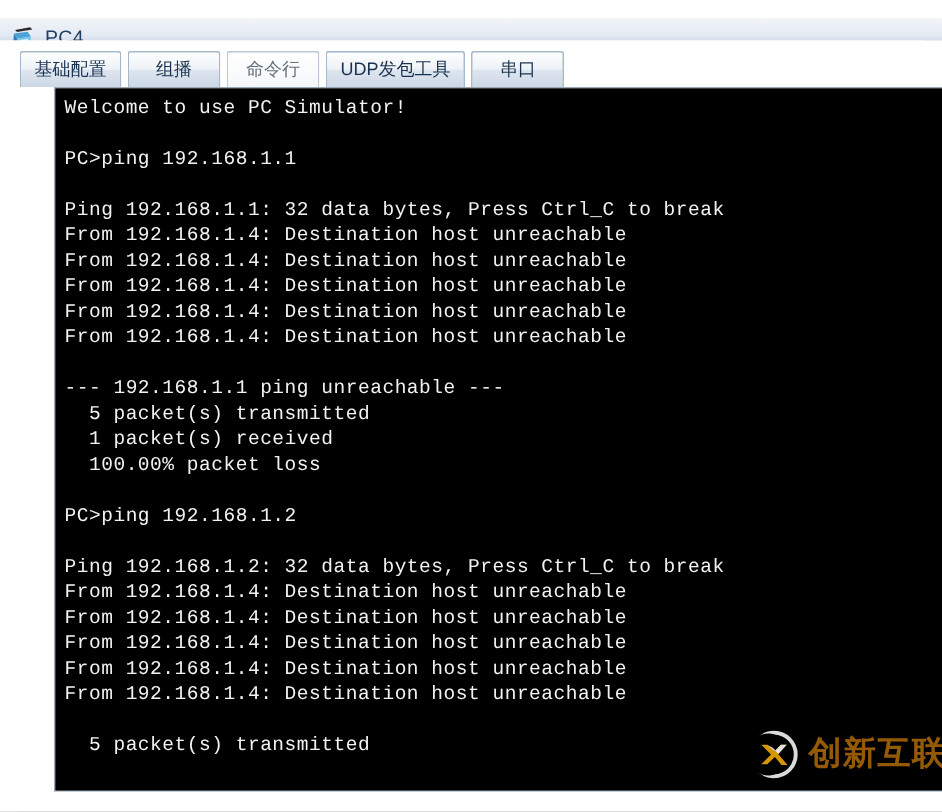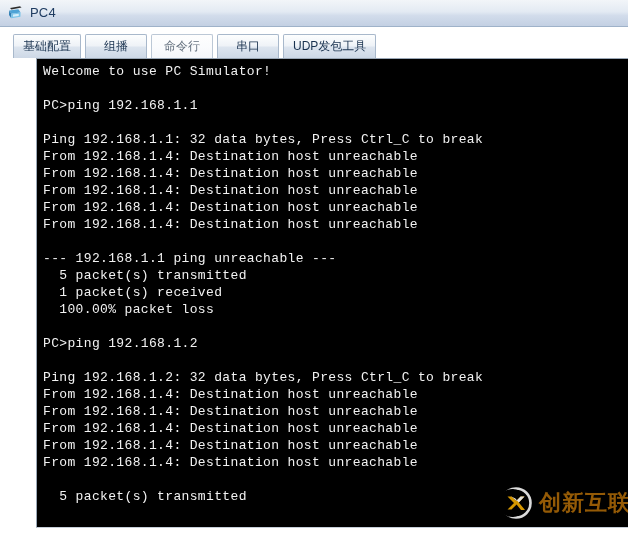--- a/index.html
+++ b/index.html
@@ -20,21 +20,21 @@
     width: 628px;
     height: 541px;
     box-sizing: border-box;
     background: #ffffff;
     overflow: hidden;
   }
 
   
   .titlebar {
     position: absolute;
-    left: 0; top: 0;
+    left: 0; top: 12px;
     width: 628px;
     height: 27px;
     background: linear-gradient(to bottom, #f2f5f9 0%, #e3eaf3 45%, #d2dceb 60%, #c3d0e3 100%);
     border-bottom: 1px solid #9fb2c9;
     box-sizing: border-box;
     display: flex;
     align-items: center;
     padding-left: 7px;
   }
   .title-icon {
@@ -204,24 +204,24 @@
       <div class="tab">
         <span>基础配置</span>
       </div>
       <div class="tab">
         <span>组播</span>
       </div>
       <div class="tab selected">
         <span>命令行</span>
       </div>
       <div class="tab">
+        <span>UDP发包工具</span>
+      </div>
+      <div class="tab">
         <span>串口</span>
-      </div>
-      <div class="tab">
-        <span>UDP发包工具</span>
       </div>
     </div>
 
     <div class="terminal-frame">
       <div class="terminal" id="terminal">
           <div class="term-line">Welcome to use PC Simulator!</div>
           <div class="term-line blank">&nbsp;</div>
           <div class="term-line">PC&gt;ping 192.168.1.1</div>
           <div class="term-line blank">&nbsp;</div>
           <div class="term-line">Ping 192.168.1.1: 32 data bytes, Press Ctrl_C to break</div>

